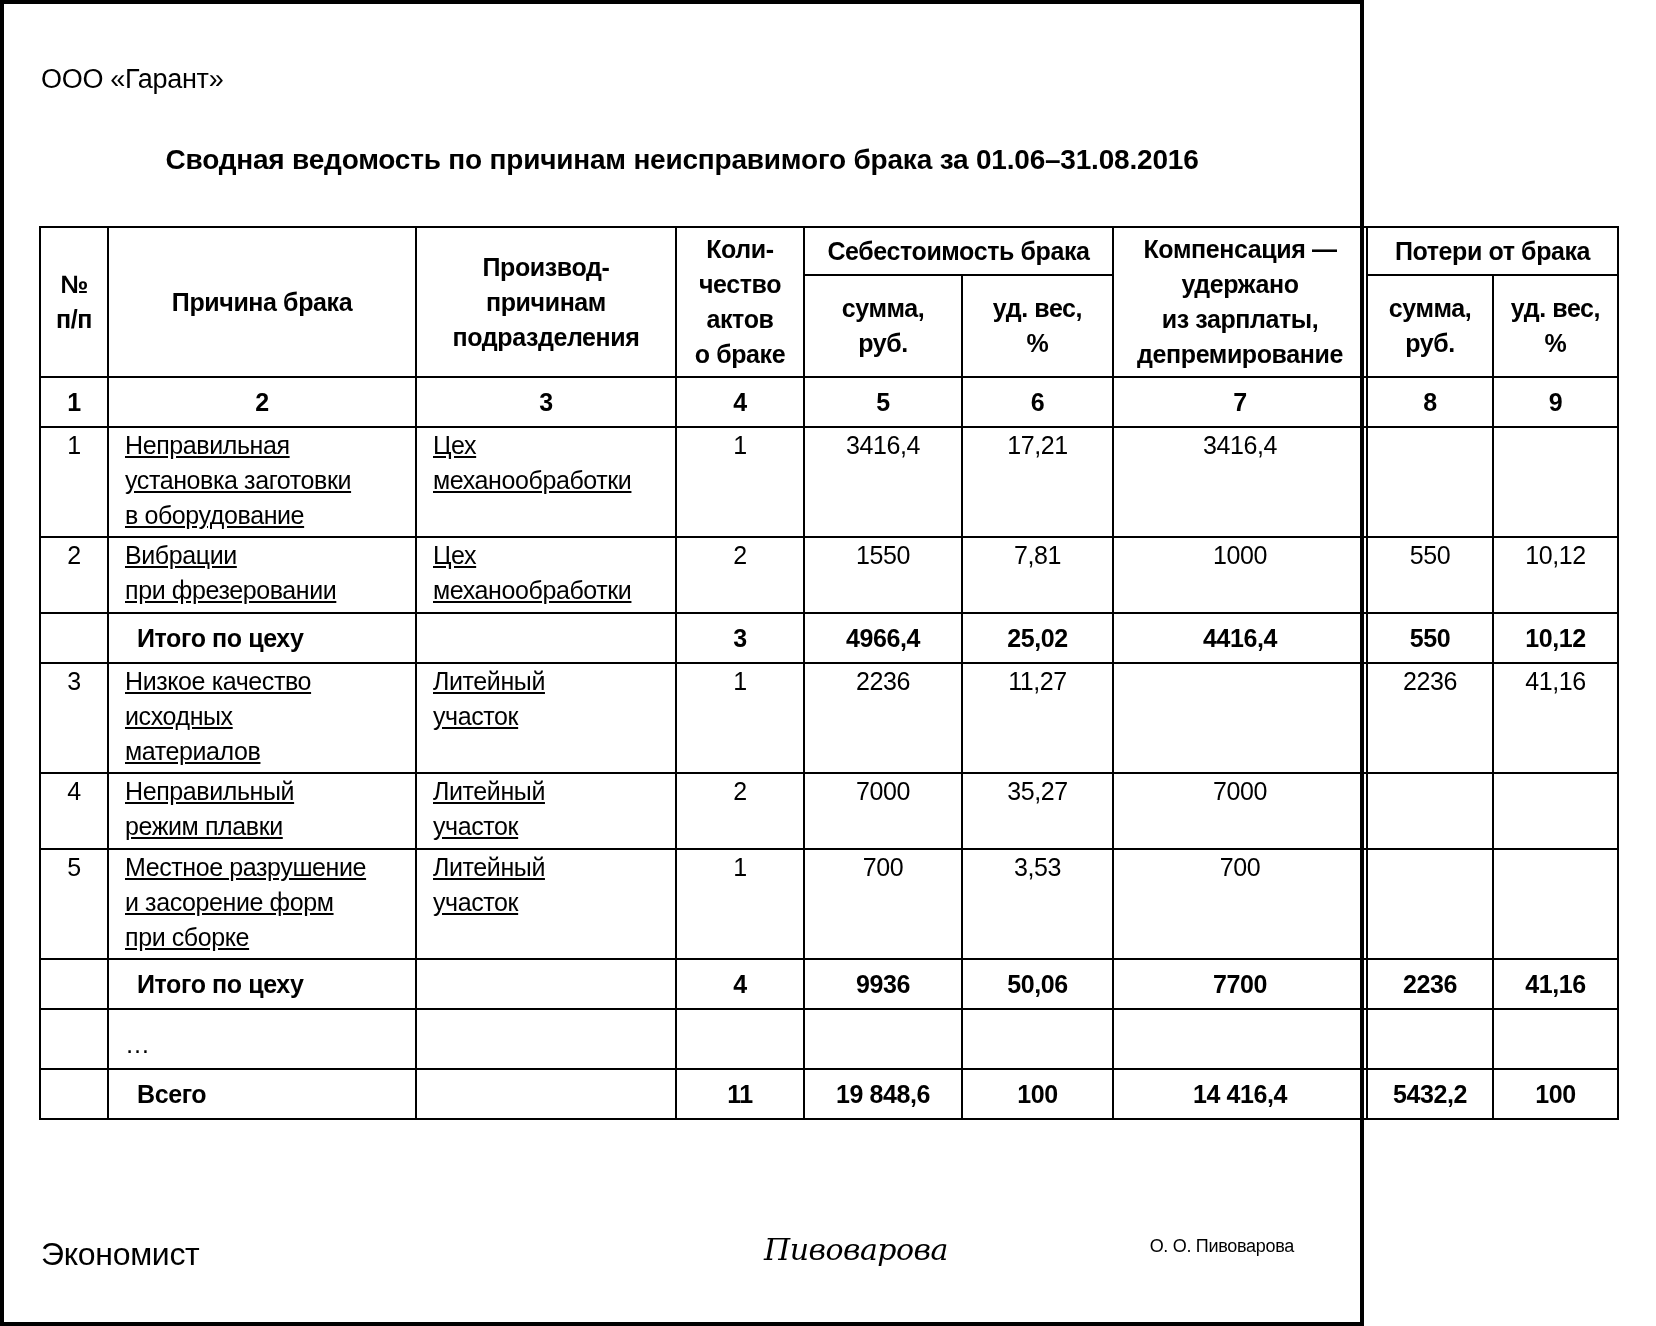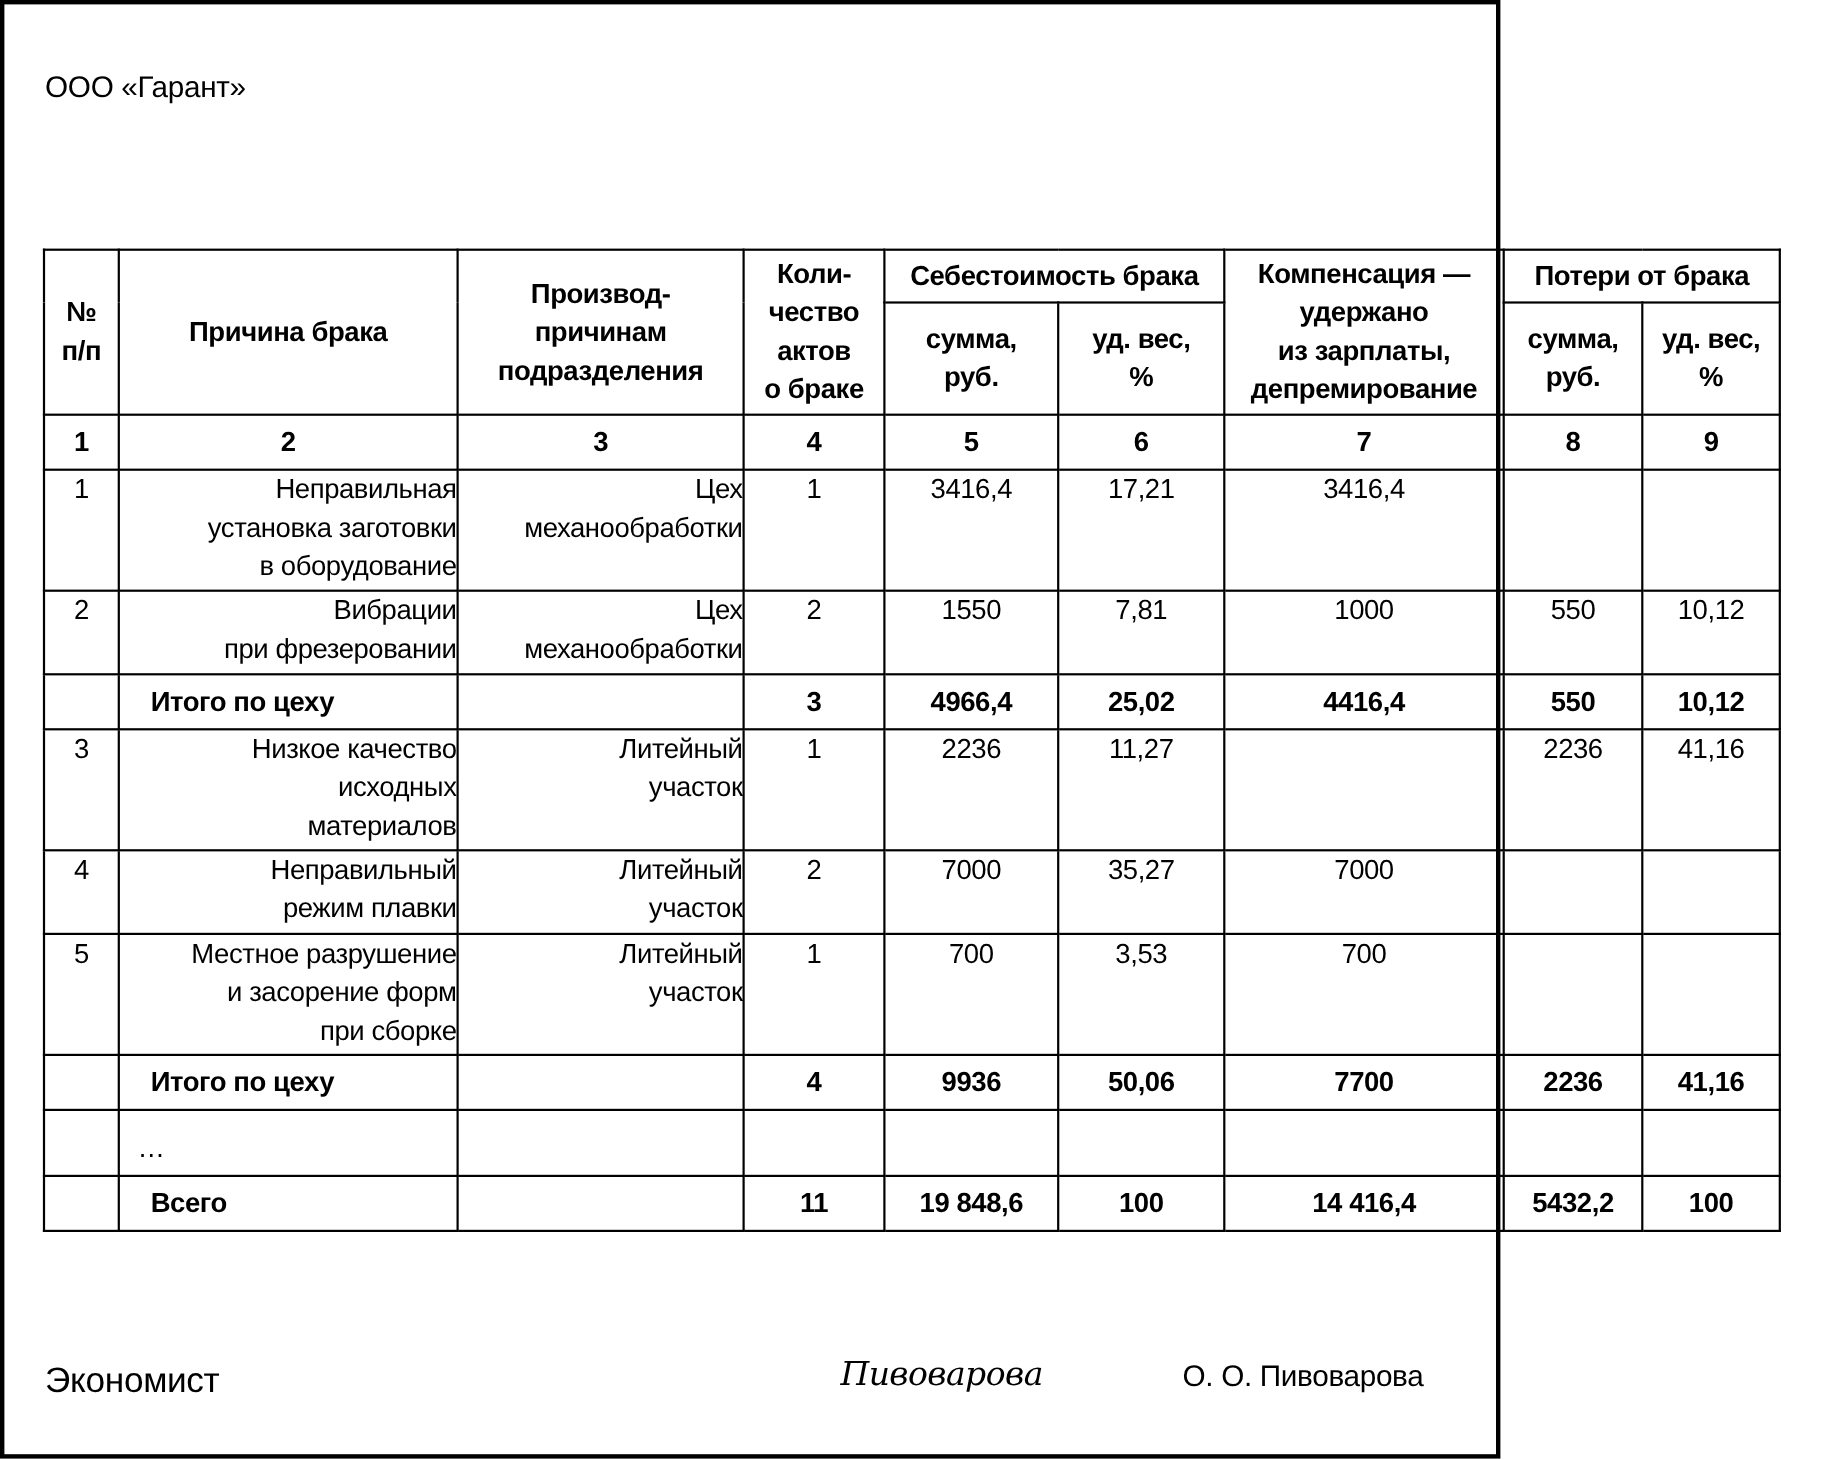--- a/index.html
+++ b/index.html
@@ -38,52 +38,53 @@
   table.report th {
     font-weight: bold;
     text-align: center;
     vertical-align: middle;
   }
   .h1 { height: 48px; }
   .h2 { height: 102px; }
   .nums td { height: 48px; text-align: center; vertical-align: middle; font-weight: bold; }
   .row td { vertical-align: top; padding-top: 12px; }
   .row td.c-num { text-align: center; }
-  .row td.c-txt { text-align: right; padding-left: 16px; }
+  .row td.c-txt { text-align: left; padding-left: 16px; text-decoration: underline; }
   .row td.c-cen { text-align: center; }
   .total td { vertical-align: middle; font-weight: bold; height: 48px; }
   .total td.c-txt { padding-left: 28px; text-align: left; }
   .total td.c-cen { text-align: center; }
   .r3 td { height: 108px; }
   .r2 td { height: 74px; }
   .ell td { height: 48px; vertical-align: middle; }
   .ell td.c-txt { padding-left: 16px; padding-top: 10px; }
   .footer-role {
     position: absolute; left: 37px; top: 1232px;
     font-size: 32px; letter-spacing: -0.3px;
   }
   .footer-sign {
     position: absolute; left: 718px; top: 1228px;
     font-family: "DejaVu Serif", "Liberation Serif", serif;
     font-style: italic;
     font-size: 30px; letter-spacing: -0.5px; margin-left: 42px;
   }
   .footer-name {
     position: absolute; right: 66px; top: 1232px;
-    font-size: 27px; letter-spacing: -0.3px;
+    font-size: 18px; letter-spacing: -0.3px;
   }
   .line { display: block; }
 </style>
 </head>
 <body>
 
 <div class="page">
 
   <div class="org">ООО «Гарант»</div>
 
+  <div class="title">Сводная ведомость по причинам неисправимого брака за 01.06–31.08.2016</div>
 
   <table class="report">
     <colgroup>
       <col style="width:68px">
       <col style="width:308px">
       <col style="width:260px">
       <col style="width:128px">
       <col style="width:158px">
       <col style="width:151px">
       <col style="width:254px">

